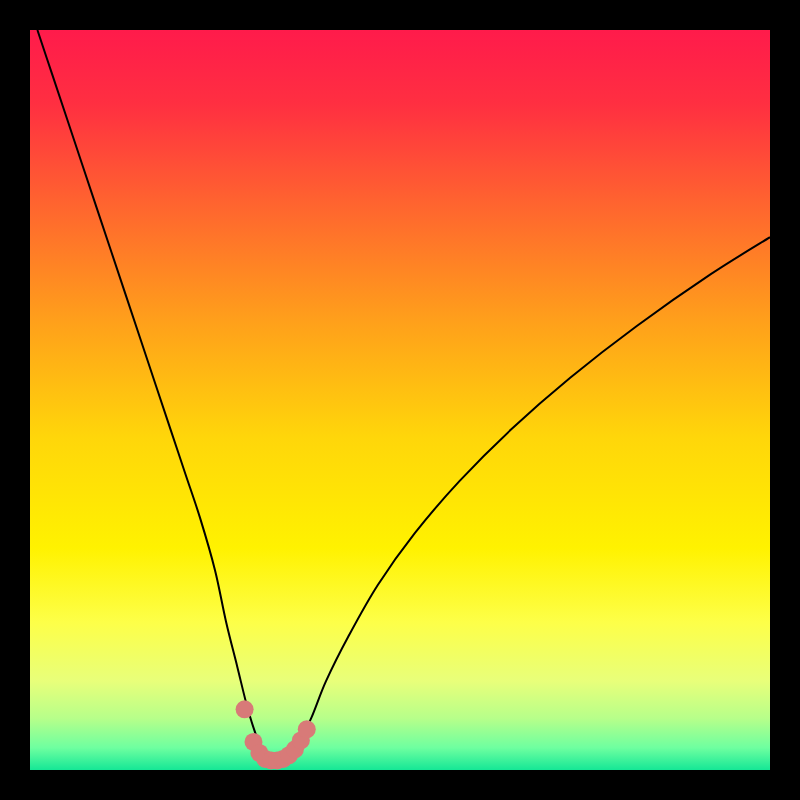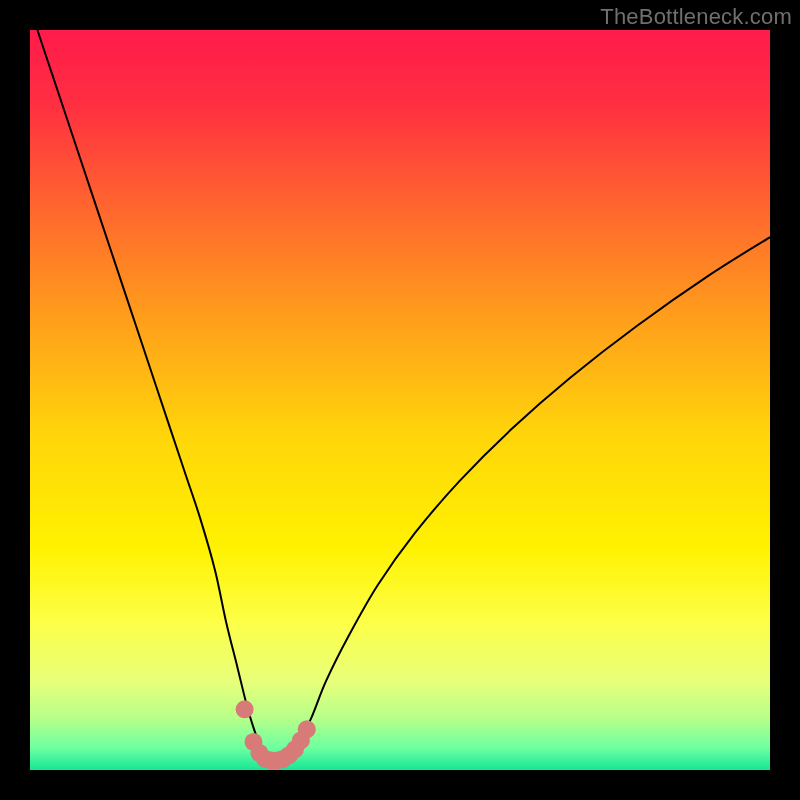--- a/index.html
+++ b/index.html
@@ -33,21 +33,20 @@
     color: #6f6f6f;
     font-size: 22px;
     font-weight: 500;
     letter-spacing: 0.2px;
   }
 </style>
 </head>
 <body>
 
 <div class="frame">
-  <div class="watermark">TheBottleneck.com</div>
   <svg class="plot" viewBox="0 0 740 740" preserveAspectRatio="none">
     <defs>
       <linearGradient id="bg-grad" x1="0" y1="0" x2="0" y2="1">
           <stop offset="0%" stop-color="#ff1b4b"></stop>
           <stop offset="10%" stop-color="#ff2f41"></stop>
           <stop offset="25%" stop-color="#ff6a2d"></stop>
           <stop offset="40%" stop-color="#ffa21a"></stop>
           <stop offset="55.00000000000001%" stop-color="#ffd60a"></stop>
           <stop offset="70%" stop-color="#fff200"></stop>
           <stop offset="80%" stop-color="#fdff48"></stop>

